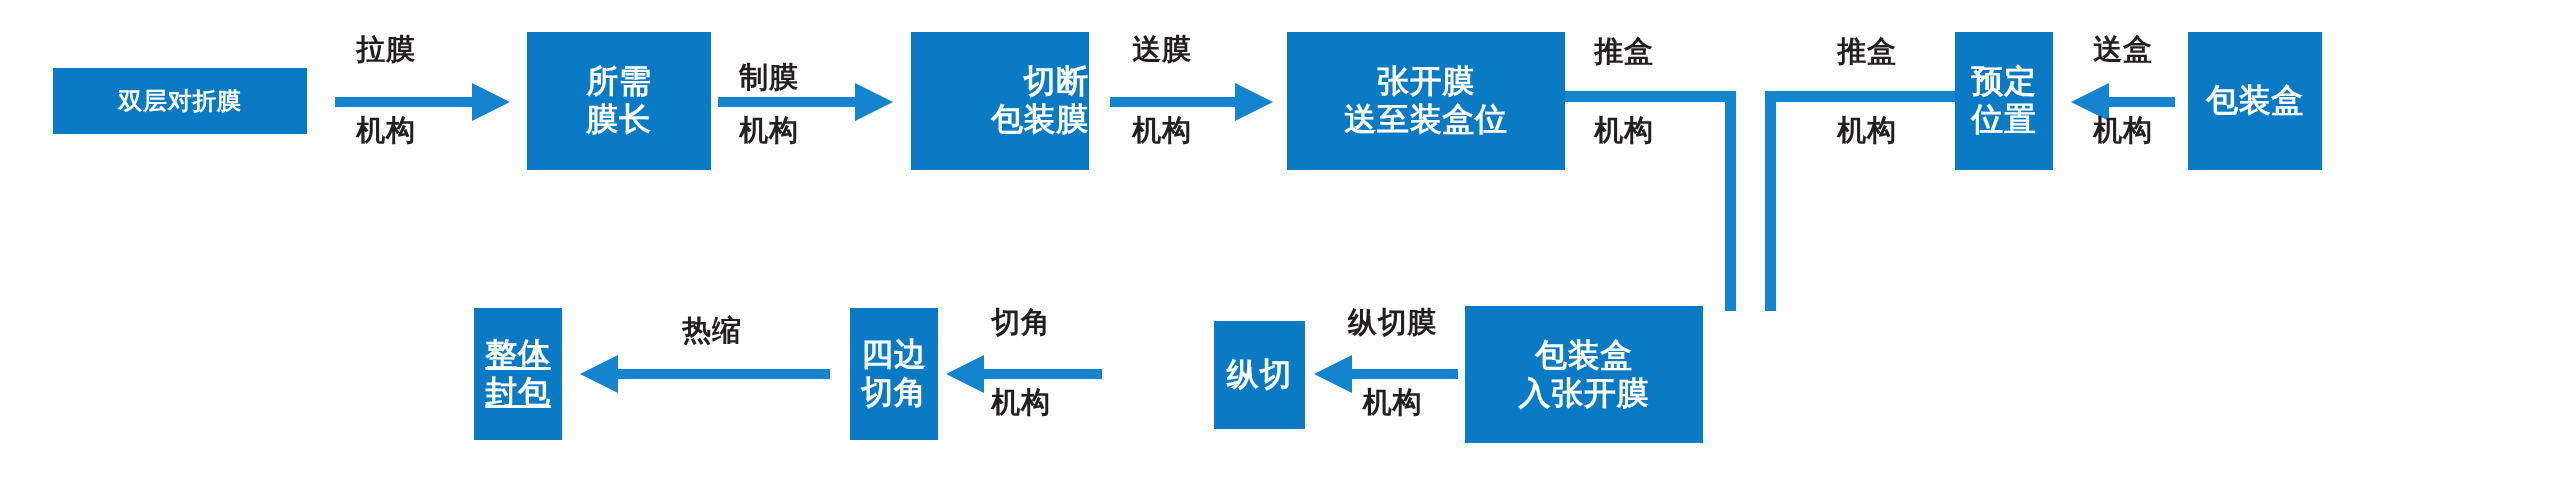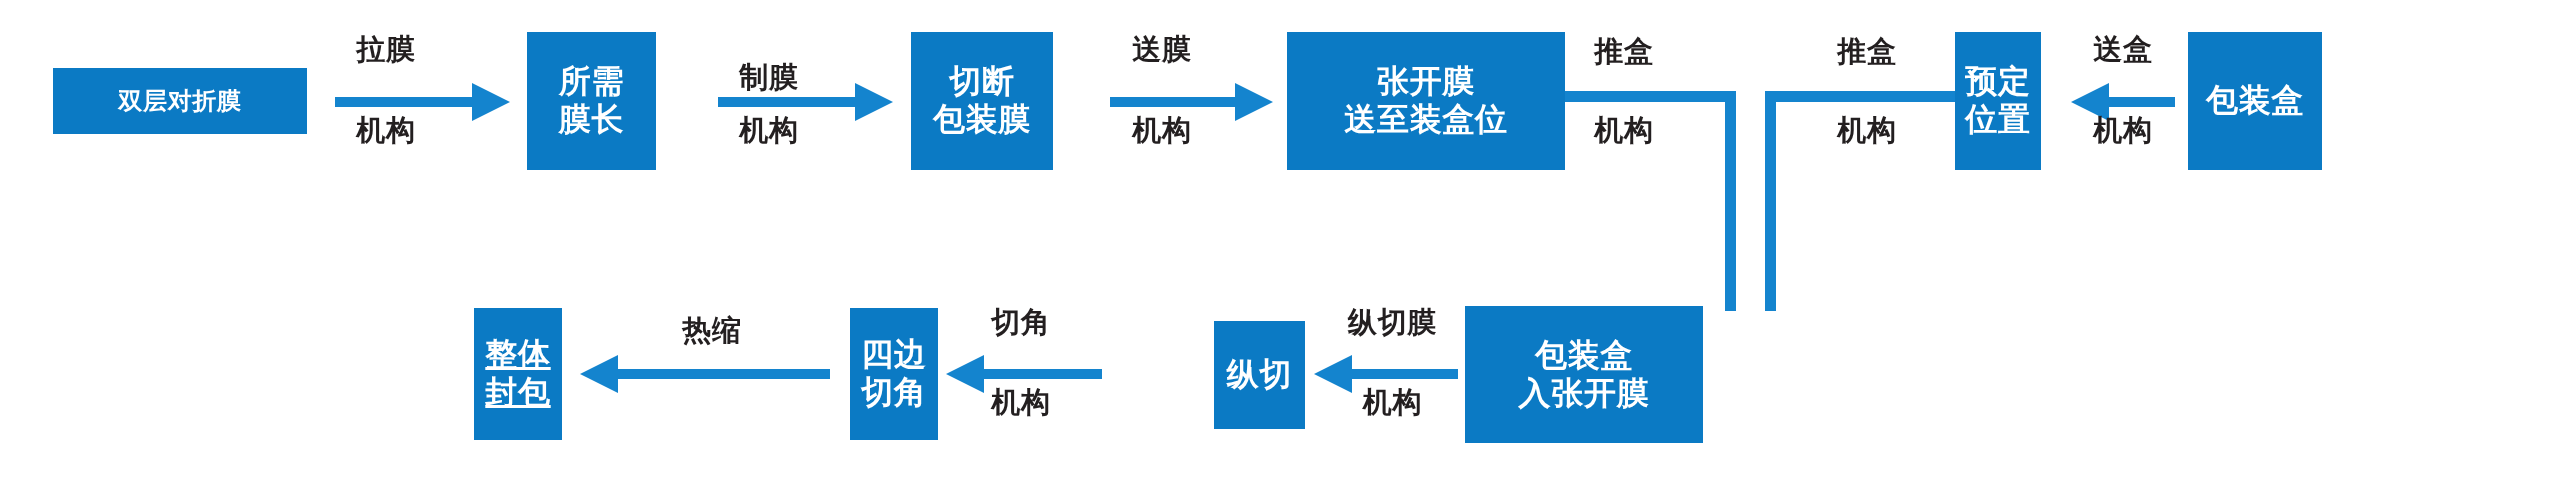--- a/index.html
+++ b/index.html
@@ -93,36 +93,36 @@
 </style>
 </head>
 <body>
 
 <div id="canvas">
 
   <div class="node" style="left:53px; top:68px; width:254px; height:66px; font-size:24px;">
     <span class="ln">双层对折膜</span>
   </div>
 
-  <div class="node" style="left:527px; top:32px; width:129px; height:138px;">
+  <div class="node" style="left:527px; top:32px; width:184px; height:138px;">
     <span class="ln">所需</span>
     <span class="ln">膜长</span>
   </div>
 
-  <div class="node" style="left:911px; top:32px; width:142px; height:138px;">
+  <div class="node" style="left:911px; top:32px; width:178px; height:138px;align-items:flex-end;">
     <span class="ln">切断</span>
     <span class="ln">包装膜</span>
   </div>
 
   <div class="node" style="left:1287px; top:32px; width:278px; height:138px;">
     <span class="ln">张开膜</span>
     <span class="ln">送至装盒位</span>
   </div>
 
-  <div class="node" style="left:1955px; top:32px; width:86px; height:138px;">
+  <div class="node" style="left:1955px; top:32px; width:98px; height:138px;">
     <span class="ln">预定</span>
     <span class="ln">位置</span>
   </div>
 
   <div class="node" style="left:2188px; top:32px; width:134px; height:138px;">
     <span class="ln">包装盒</span>
   </div>
 
   <div class="node" style="left:1465px; top:306px; width:238px; height:137px;">
     <span class="ln">包装盒</span>

